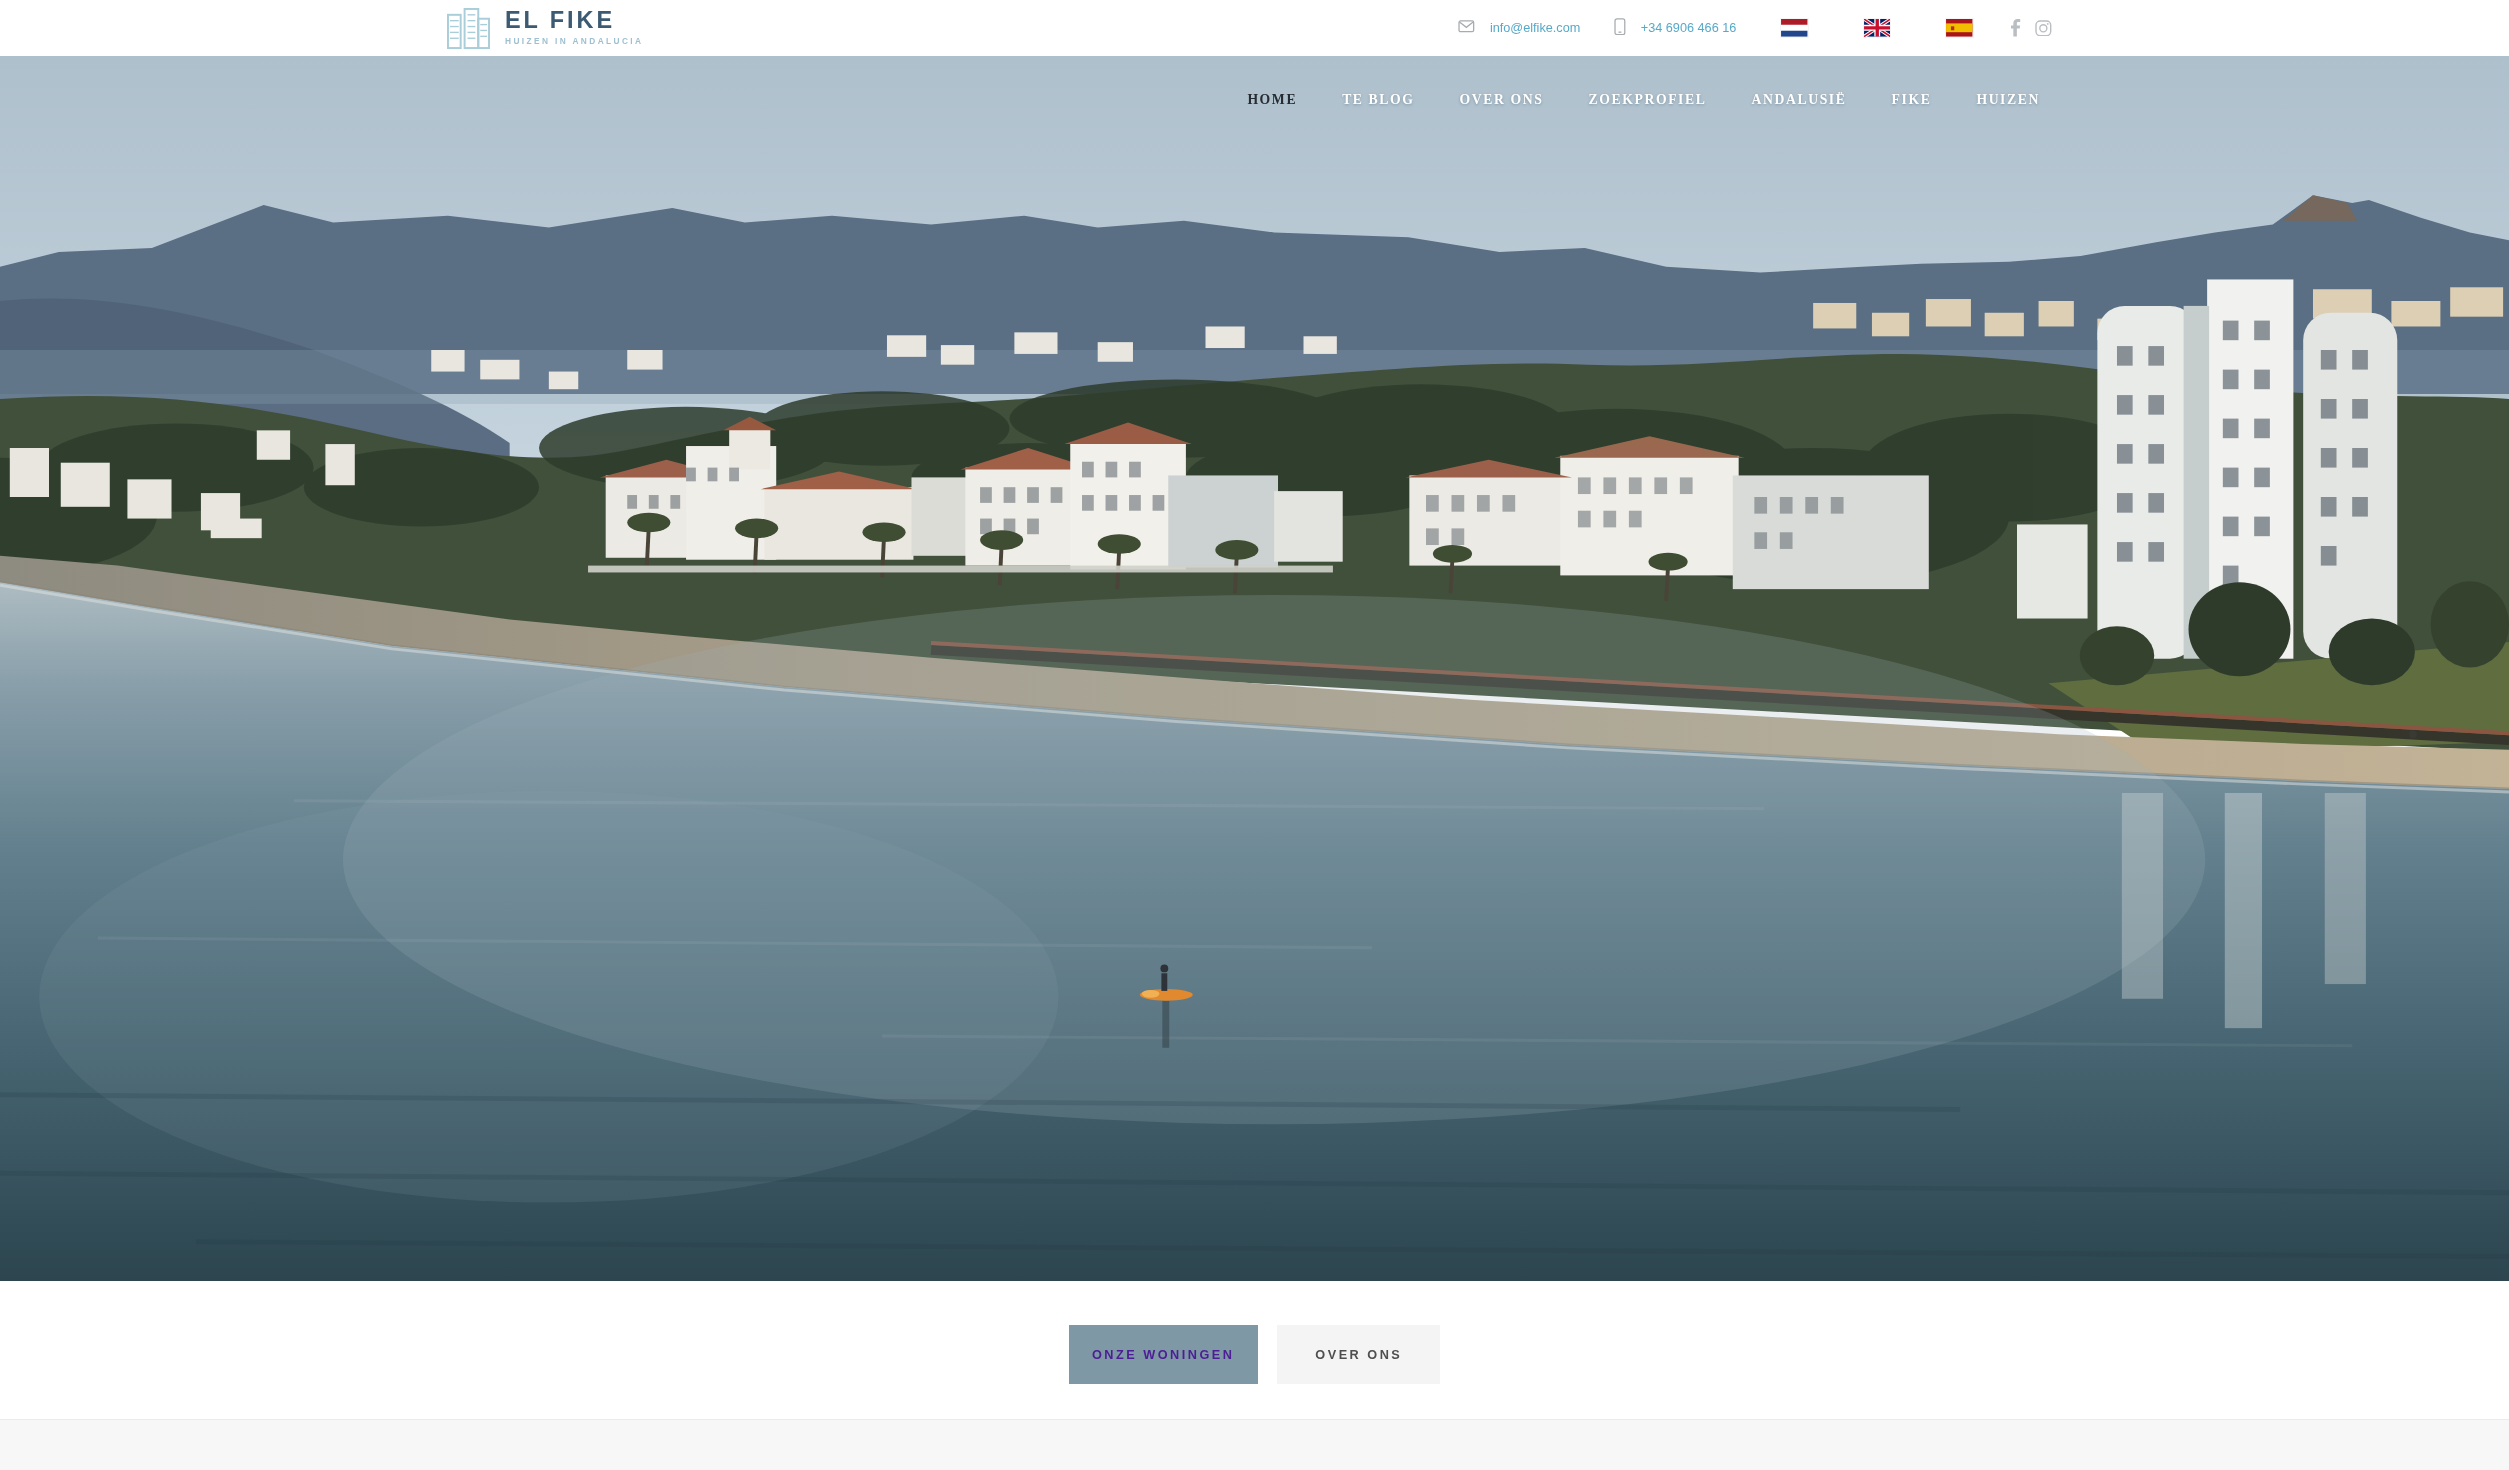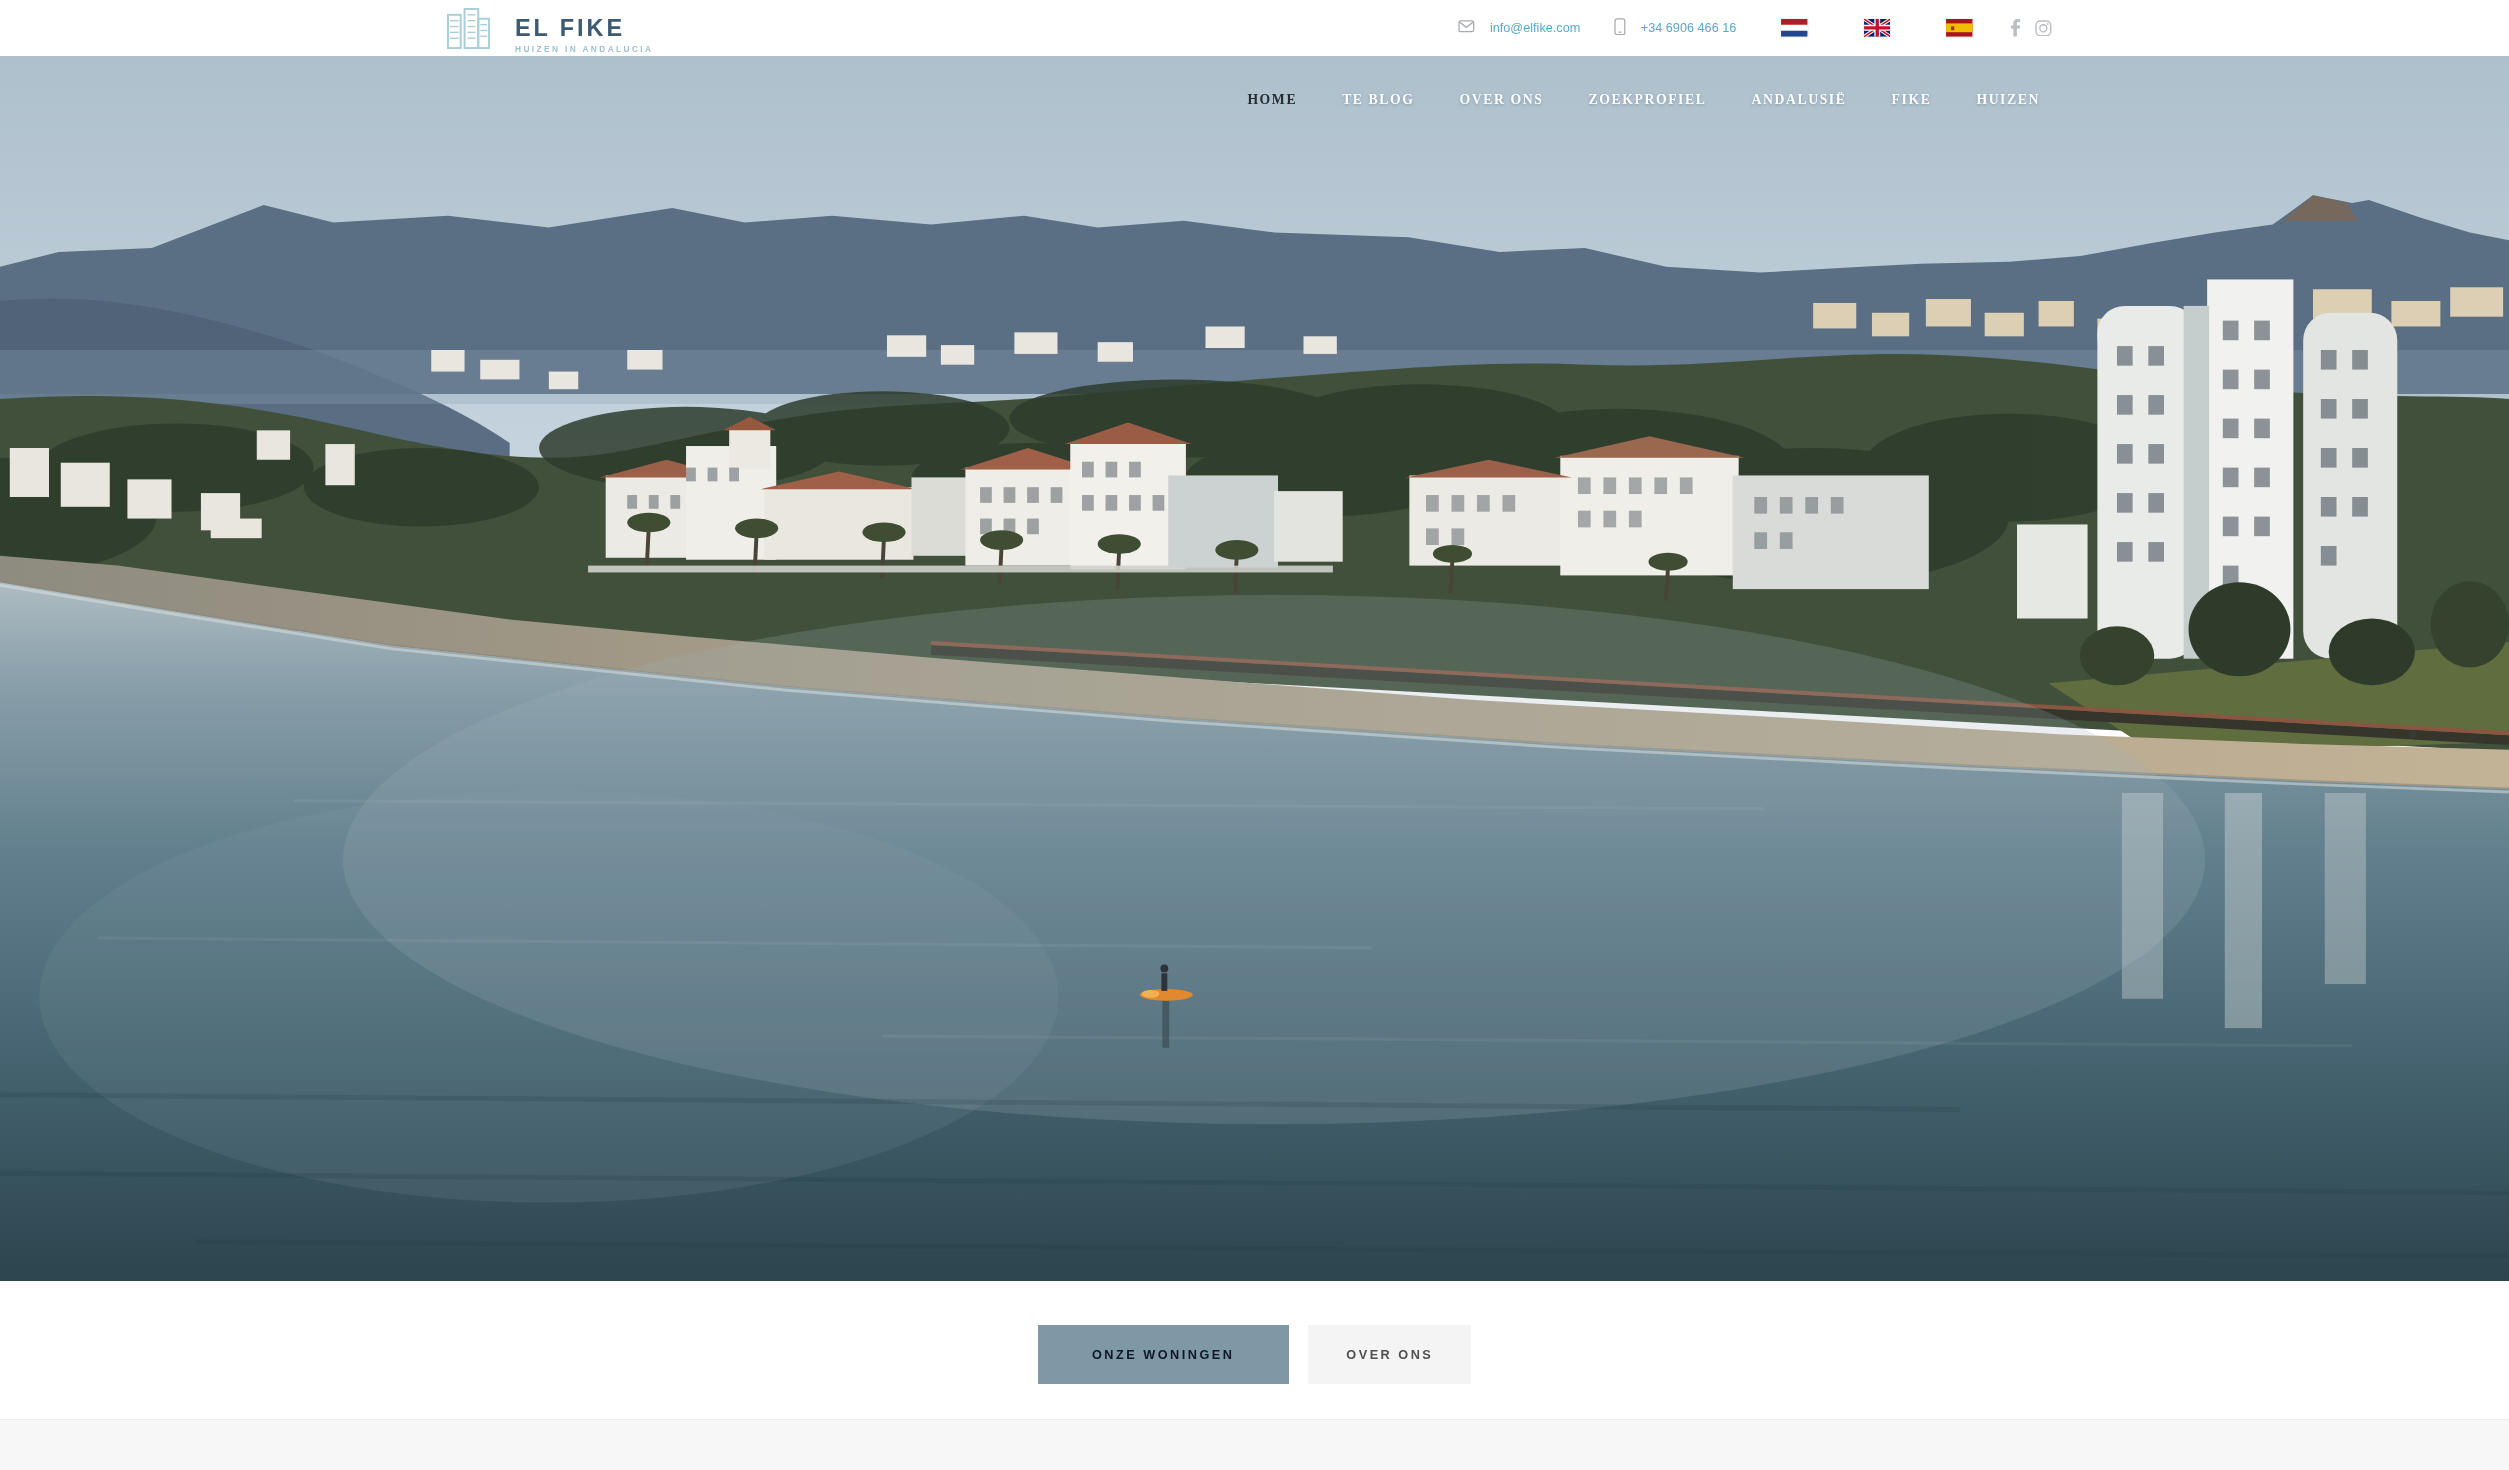--- a/index.html
+++ b/index.html
@@ -1,21 +1,21 @@
 <!DOCTYPE html>
 <html><head>
 <meta charset="utf-8">
 <style>
   * { margin:0; padding:0; box-sizing:border-box; }
   html,body { width:2509px; height:1470px; overflow:hidden; background:#fff;
     font-family:"Liberation Sans", sans-serif; }
 
   
   .header { position:relative; height:56px; background:#ffffff; }
-  .logo { position:absolute; left:446px; top:6.9px; display:flex; align-items:flex-end; gap:24px; cursor:pointer; }
+  .logo { position:absolute; left:446px; top:6.9px; display:flex; align-items:flex-start; gap:14px; cursor:pointer; }
   .logo-text-name { font-size:23.5px; font-weight:700; letter-spacing:2.9px; color:#3d5a73; }
   .logo-text-tag  { font-size:8.3px; font-weight:700; letter-spacing:2.4px; color:#9fc0d2; margin-top:2px; }
   .header-right { position:absolute; right:457px; top:0; height:56px; display:flex; align-items:center; }
   .contact-item { display:flex; align-items:center; gap:15px; font-size:12.7px; color:#57a9c9; cursor:pointer; }
   .contact-item + .contact-item { margin-left:21.6px;padding-left:12px; }
   .flag { width:26.5px; height:17.6px; display:block; cursor:pointer; box-shadow:0 0 0 1px rgba(0,0,0,0.04); }
   .flag-wrap { margin-left:56px; }
   .flag-wrap.first { margin-left:45px; }
   .social { display:flex; align-items:center; gap:14.7px; margin-left:37px; color:#b9bec2; }
   .social .sicon { cursor:pointer; display:flex; align-items:center; }
@@ -27,21 +27,21 @@
     display:flex; align-items:center; justify-content:flex-end;
     padding-right:469px; gap:45px; }
   .nav a { font-size:13.7px; font-weight:700; letter-spacing:1.6px; color:#ffffff;
     text-decoration:none; text-shadow:0 1px 2.9px rgba(45,65,85,.35); cursor:pointer;font-family:Liberation Serif, serif; }
   .nav a.active { color:#262c31; text-shadow:none; }
 
   
   .cta-row { margin-top:44px; display:flex; justify-content:center; gap:19.6px; }
   .btn { height:59px; border:none; font-family:"Liberation Sans",sans-serif;
     font-size:12.7px; font-weight:700; letter-spacing:2.5px; cursor:pointer; }
-  .btn-primary { width:251px; background:#7e98a6; color:#0f172a; }
+  .btn-primary { width:189px; background:#7e98a6; color:#4c1d95; }
   .btn-secondary { width:163px; background:#f4f4f4; color:#4f4f4f; }
 
   
   .footer { margin-top:35px; height:51px; background:#f7f7f7; border-top:1px solid #ebebeb; }
 </style>
 </head>
 <body>
 
 <div class="header">
   <div class="logo">

